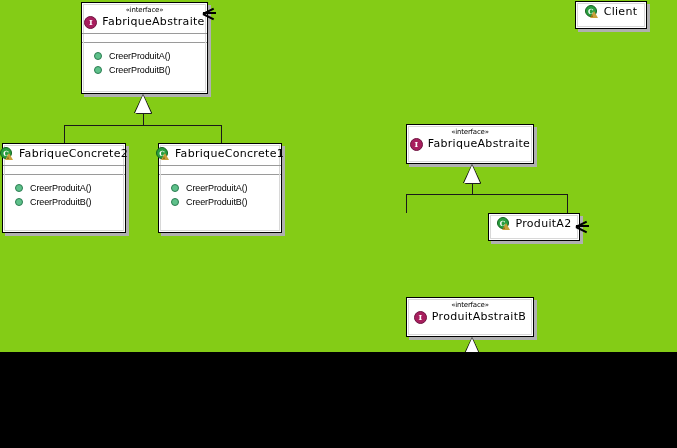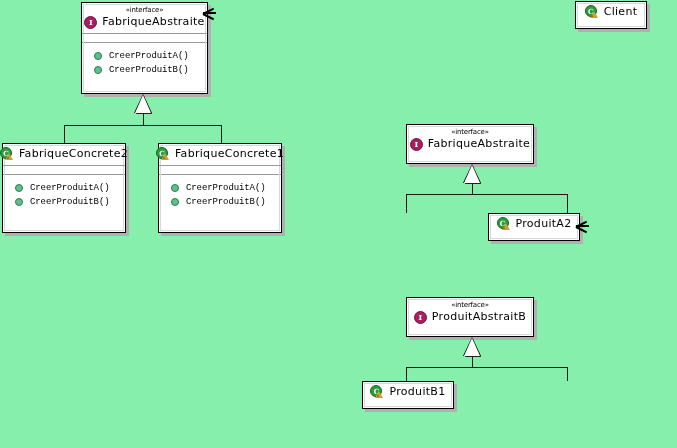--- a/index.html
+++ b/index.html
@@ -4,22 +4,22 @@
 <title>UML Abstract Factory Diagram</title>
 <style>
   html, body {
     margin: 0;
     padding: 0;
     background: #000000;
   }
   #canvas {
     position: relative;
     width: 677px;
-    height: 448px;
-    background: #86efac;
+    height: 352px;
+    background: #84cc16;
     overflow: hidden;
     font-family: "DejaVu Sans", sans-serif;
   }
 
   
   .uml-box {
     position: absolute;
     background: #ffffff;
     border: 1px solid #000000;
     box-sizing: border-box;
@@ -82,21 +82,21 @@
     display: flex;
     align-items: center;
     gap: 7px;
     padding: 2px 0 2px 8px;
   }
   .op-text {
     font-size: 9px;
     color: #000000;
     white-space: nowrap;
     letter-spacing: -0.1px;
-    font-family: Liberation Mono, monospace;
+    font-family: Liberation Sans, sans-serif;
   }
 
   
   .icon-interface {
     position: relative;
     width: 13px; height: 13px;
     border-radius: 50%;
     background: #a81e5e;
     border: 1px solid #6e1440;
     box-sizing: border-box;

